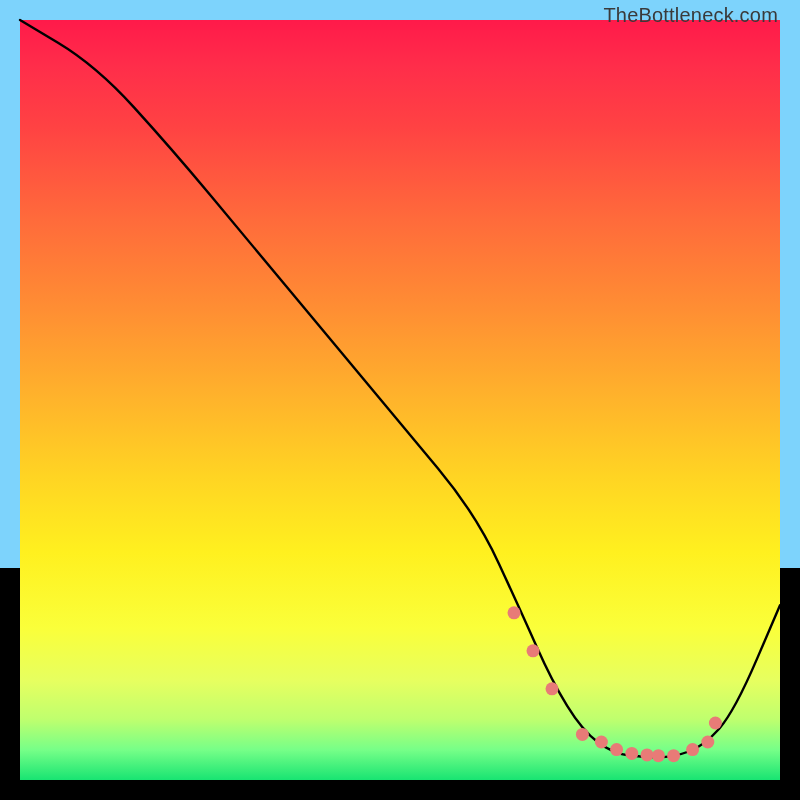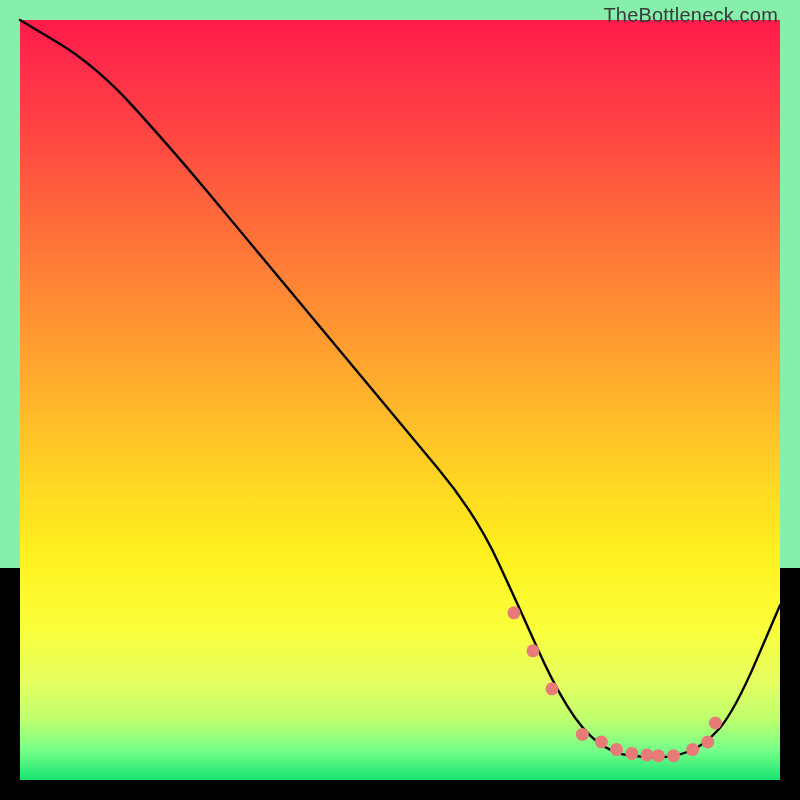--- a/index.html
+++ b/index.html
@@ -8,21 +8,21 @@
     width: 800px;
     height: 800px;
     background: #000;
     overflow: hidden;
     font-family: Arial, Helvetica, sans-serif;
   }
   .frame {
     position: relative;
     width: 800px;
     height: 568px;
-    background: #86efac;
+    background: #7dd3fc;
   }
   .plot {
     position: absolute;
     left: 20px;
     top: 20px;
     width: 760px;
     height: 760px;
     
     background: linear-gradient(
       to bottom,

